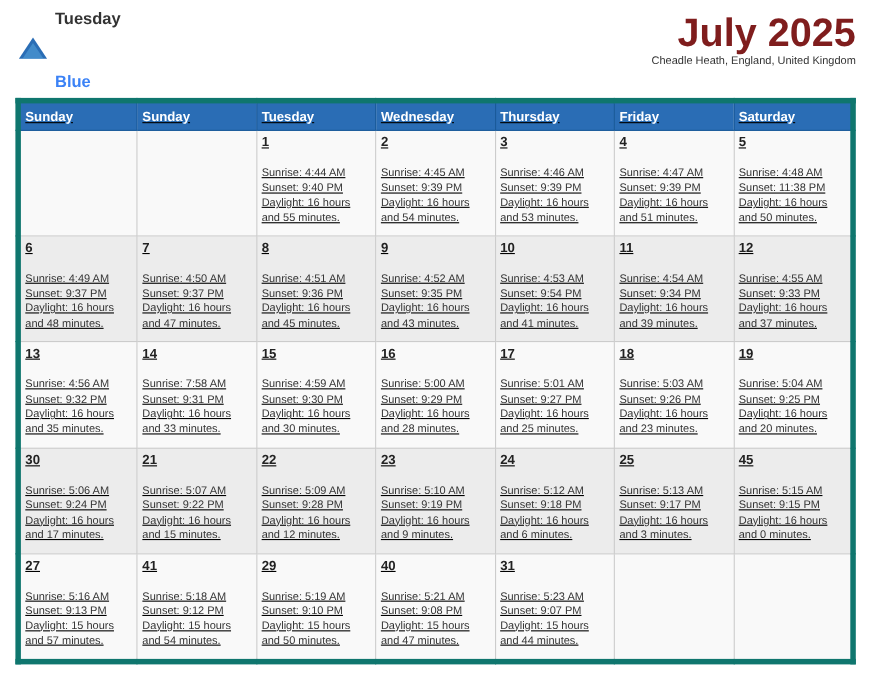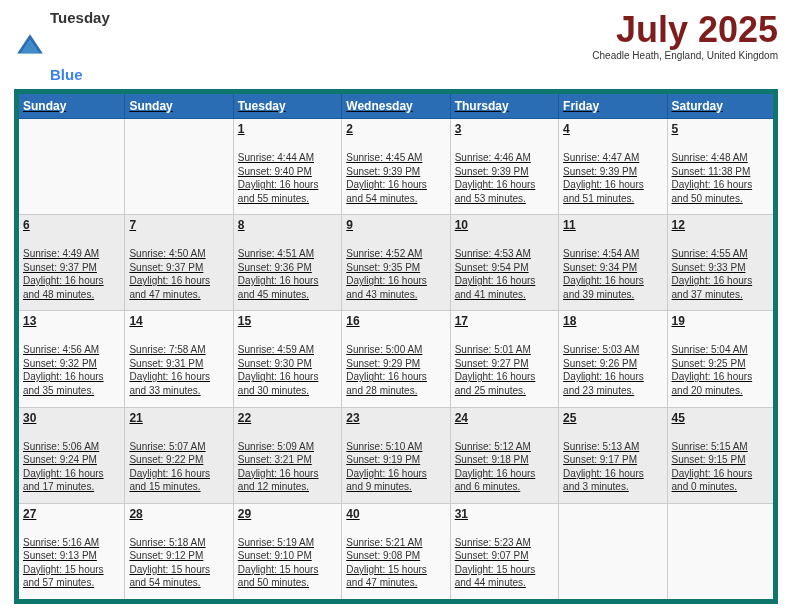--- a/index.html
+++ b/index.html
@@ -273,21 +273,21 @@
           </td>
           <td>
             <span class="day-num">21</span>
             <div class="day-info">Sunrise: 5:07 AM
 Sunset: 9:22 PM
 Daylight: 16 hours and 15 minutes.</div>
           </td>
           <td>
             <span class="day-num">22</span>
             <div class="day-info">Sunrise: 5:09 AM
-Sunset: 3:21 PM
+Sunset: 9:28 PM
 Daylight: 16 hours and 12 minutes.</div>
           </td>
           <td>
             <span class="day-num">23</span>
             <div class="day-info">Sunrise: 5:10 AM
 Sunset: 9:19 PM
 Daylight: 16 hours and 9 minutes.</div>
           </td>
           <td>
             <span class="day-num">24</span>
@@ -309,21 +309,21 @@
           </td>
         </tr>
         <tr>
           <td>
             <span class="day-num">27</span>
             <div class="day-info">Sunrise: 5:16 AM
 Sunset: 9:13 PM
 Daylight: 15 hours and 57 minutes.</div>
           </td>
           <td>
-            <span class="day-num">28</span>
+            <span class="day-num">41</span>
             <div class="day-info">Sunrise: 5:18 AM
 Sunset: 9:12 PM
 Daylight: 15 hours and 54 minutes.</div>
           </td>
           <td>
             <span class="day-num">29</span>
             <div class="day-info">Sunrise: 5:19 AM
 Sunset: 9:10 PM
 Daylight: 15 hours and 50 minutes.</div>
           </td>

